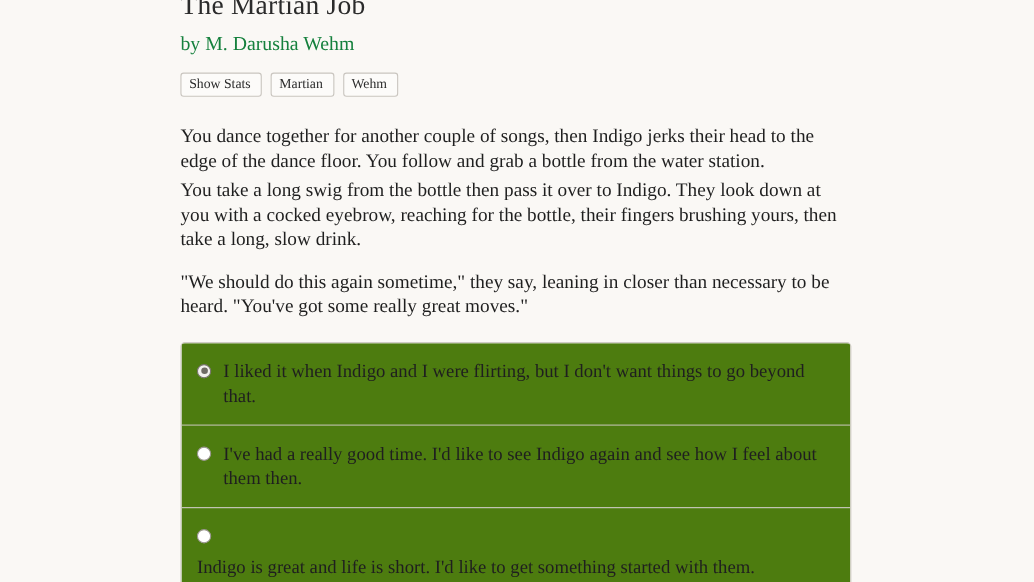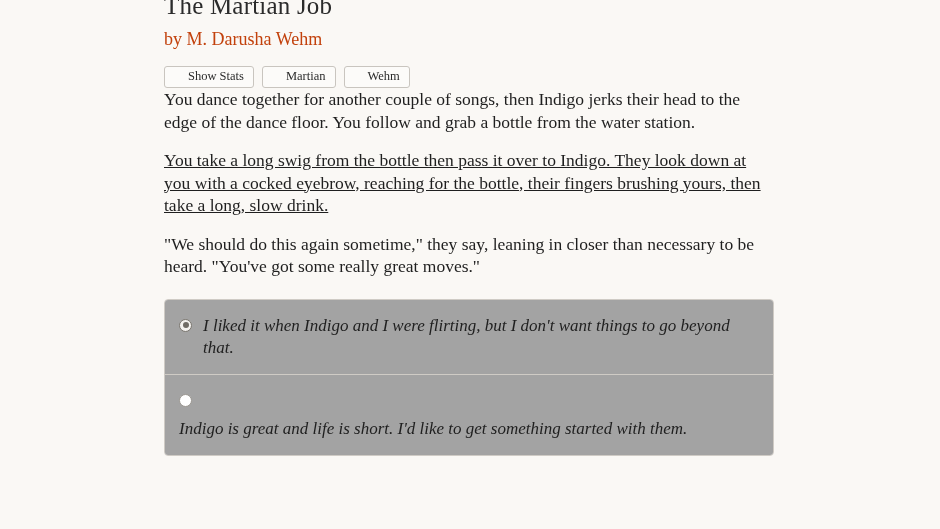--- a/index.html
+++ b/index.html
@@ -34,75 +34,74 @@
     margin: 0;
     padding: 0;
     line-height: 28px;
     letter-spacing: 0.2px;
     position: relative;
     top: -8px;
   }
   .byline {
     font-family: "Liberation Serif", serif;
     font-size: 18px;
-    color: #c2410c;
+    color: #15803d;
     margin: 0;
     padding: 0;
     line-height: 22px;
     position: relative;
     top: 0px;
   }
   .button-bar {
     margin-top: 16px;
     display: flex;
     gap: 8px;
     align-items: center;
   }
   .bar-btn {
     font-family: "Liberation Serif", serif;
     font-size: 12.5px;
     color: #2b2b2b;
     background: #fcfbf9;
     border: 1px solid #c9c5bf;
     border-radius: 3px;
-    padding: 3px 9px 4px 23px;
+    padding: 3px 9px 4px 7px;
     line-height: 13px;
     cursor: pointer;
     white-space: nowrap;
   }
   .para {
     font-family: "Liberation Serif", serif;
     font-size: 17.5px;
     line-height: 22.5px;
     color: #1f1f1f;
     margin: 0;
     padding: 0;
   }
-  .para.p1 { }
-  .para.p2 { margin-top: 16px; text-decoration: underline; }
+  .para.p1 { margin-top: 24px; }
+  .para.p2 { margin-top: 4px; }
   .para.p3 { margin-top: 16px; }
 
   .choices {
     margin-top: 21px;
     border: 1px solid #cfcbc5;
     border-radius: 4px;
     background: #fdfcfb;
     overflow: hidden;
     width: 610px;
     box-sizing: border-box;
   }
   .choice {
     display: flex;
     align-items: flex-start;
     gap: 11px;
     padding: 15px 16px 15px 14px;
     border-bottom: 1px solid #cfcbc5;
     cursor: pointer;
-    background: #a3a3a3;
-    font-style: italic;
+    background: #4d7c0f;
   }
   .choice:last-child {
     border-bottom: none;
     flex-direction: column;
   }
   .radio {
     width: 13px;
     height: 13px;
     border-radius: 50%;
     border: 1px solid #9b9791;
@@ -153,18 +152,22 @@
     <p class="para p2">You take a long swig from the bottle then pass it over to Indigo. They look down at you with a cocked eyebrow, reaching for the bottle, their fingers brushing yours, then take a long, slow drink.</p>
     <p class="para p3">"We should do this again sometime," they say, leaning in closer than necessary to be heard. "You've got some really great moves."</p>
 
     <div class="choices">
       <div class="choice">
         <span class="radio selected"></span>
         <span class="choice-label">I liked it when Indigo and I were flirting, but I don't want things to go beyond that.</span>
       </div>
       <div class="choice">
         <span class="radio"></span>
+        <span class="choice-label">I've had a really good time. I'd like to see Indigo again and see how I feel about them then.</span>
+      </div>
+      <div class="choice">
+        <span class="radio"></span>
         <span class="choice-label">Indigo is great and life is short. I'd like to get something started with them.</span>
       </div>
     </div>
 
   </div>
 </div>
 
 </body></html>

